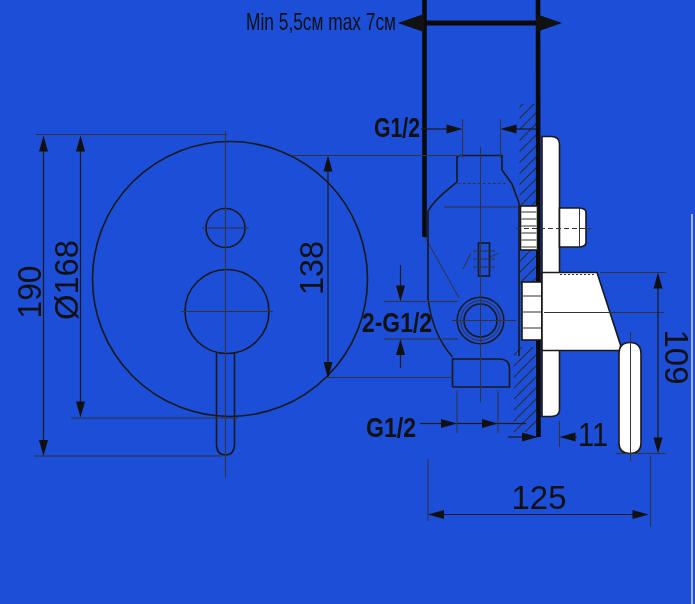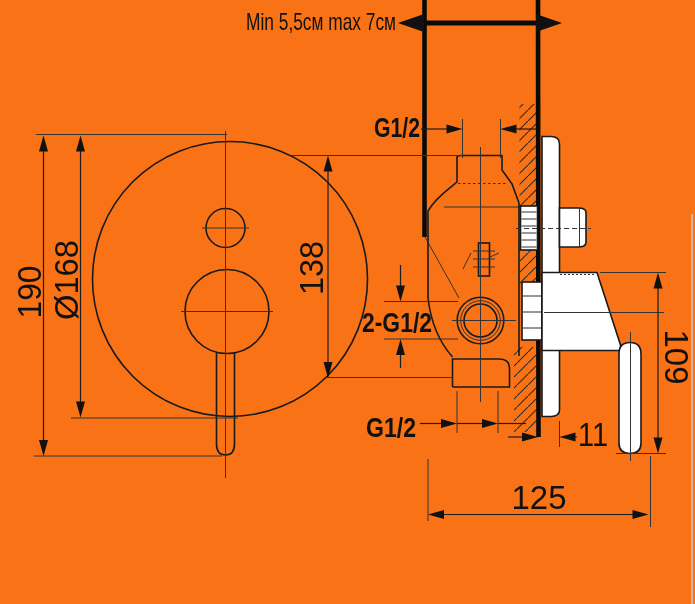--- a/index.html
+++ b/index.html
@@ -1,16 +1,16 @@
 <!DOCTYPE html>
 <html><head>
 <meta charset="utf-8">
 <style>
   html,body{margin:0;padding:0;background:#ffffff;}
-  .canvas{width:695px;height:604px;position:relative;background:#f97316;overflow:hidden;text-align:center;}
+  .canvas{width:695px;height:604px;position:relative;background:#1d4ed8;overflow:hidden;text-align:center;}
   svg{display:block;}
   text{font-family:"Liberation Sans","DejaVu Sans",sans-serif;fill:#111;}
   .dim-num{font-size:33px;font-weight:400;}
   .thread-lbl{font-size:27px;font-weight:700;}
   .note-lbl{font-size:24px;font-weight:400;}
   .thin{stroke:#333;stroke-width:1;fill:none;}
   .dimline{stroke:#1c1c1c;stroke-width:1.2;fill:none;}
   .draw{stroke:#1a1a1a;stroke-width:1.6;fill:none;}
   .draww{stroke:#1a1a1a;stroke-width:1.6;fill:#fff;}
   .ah{fill:#111;stroke:none;}

